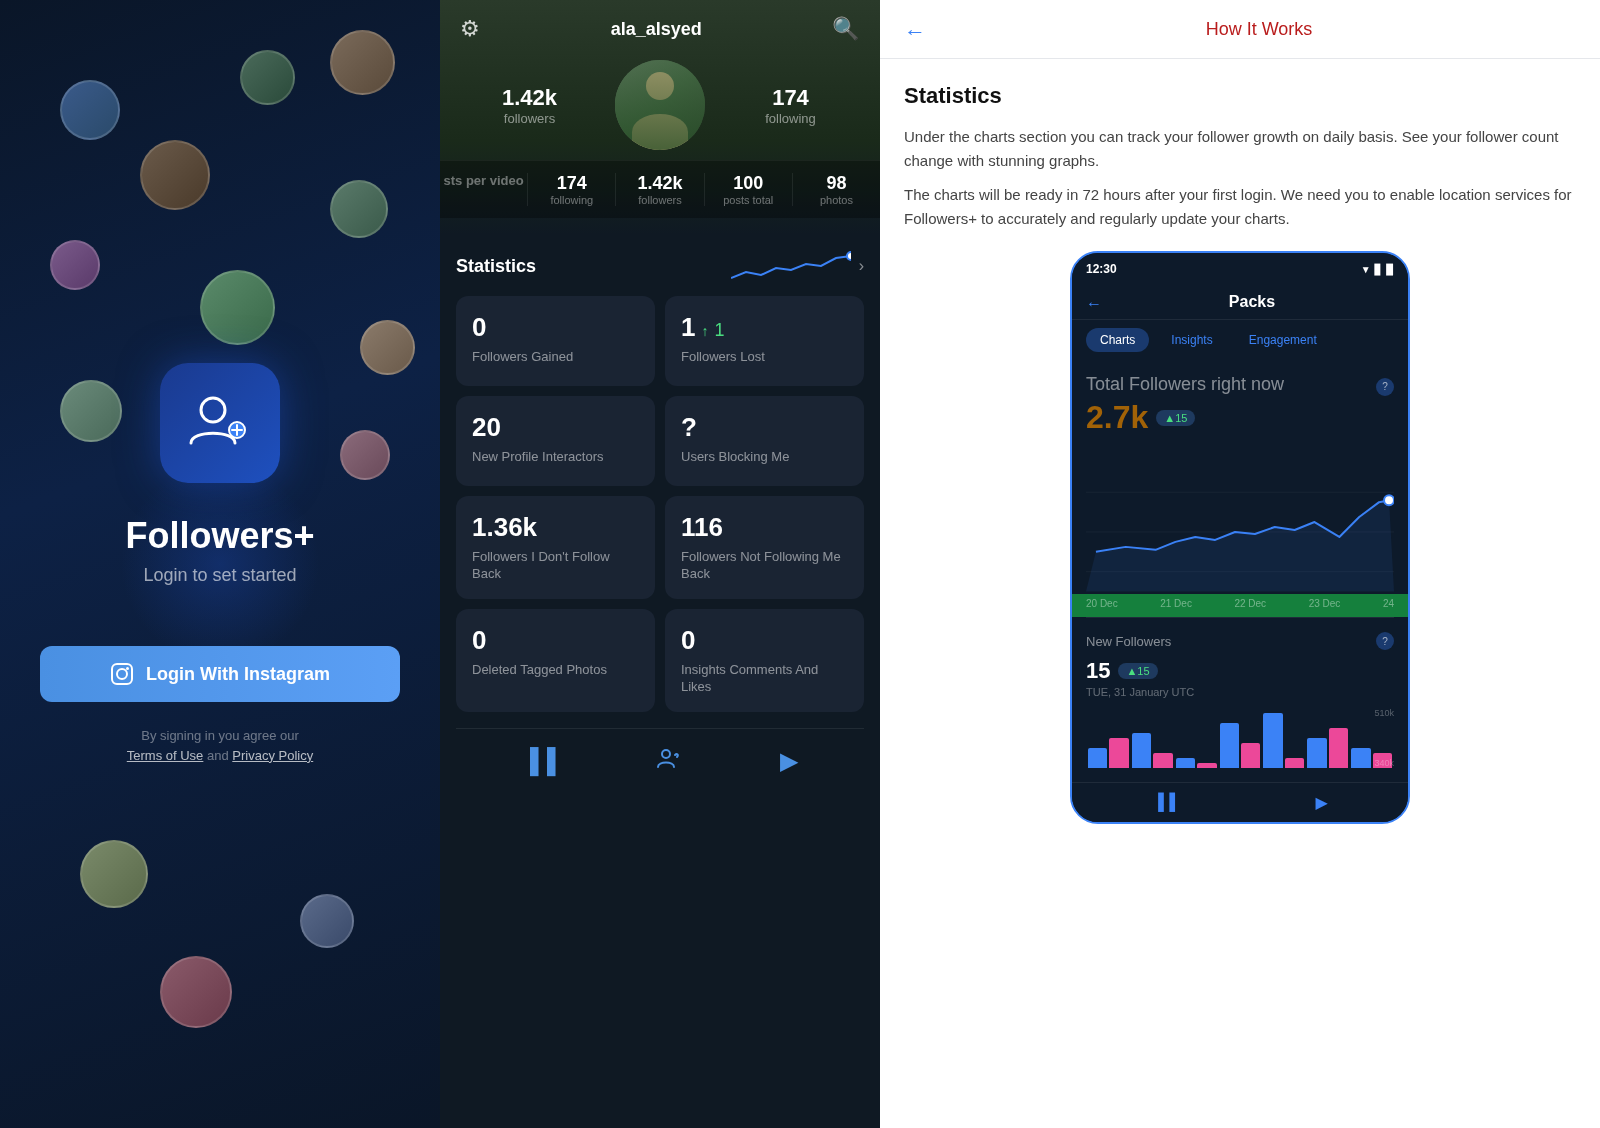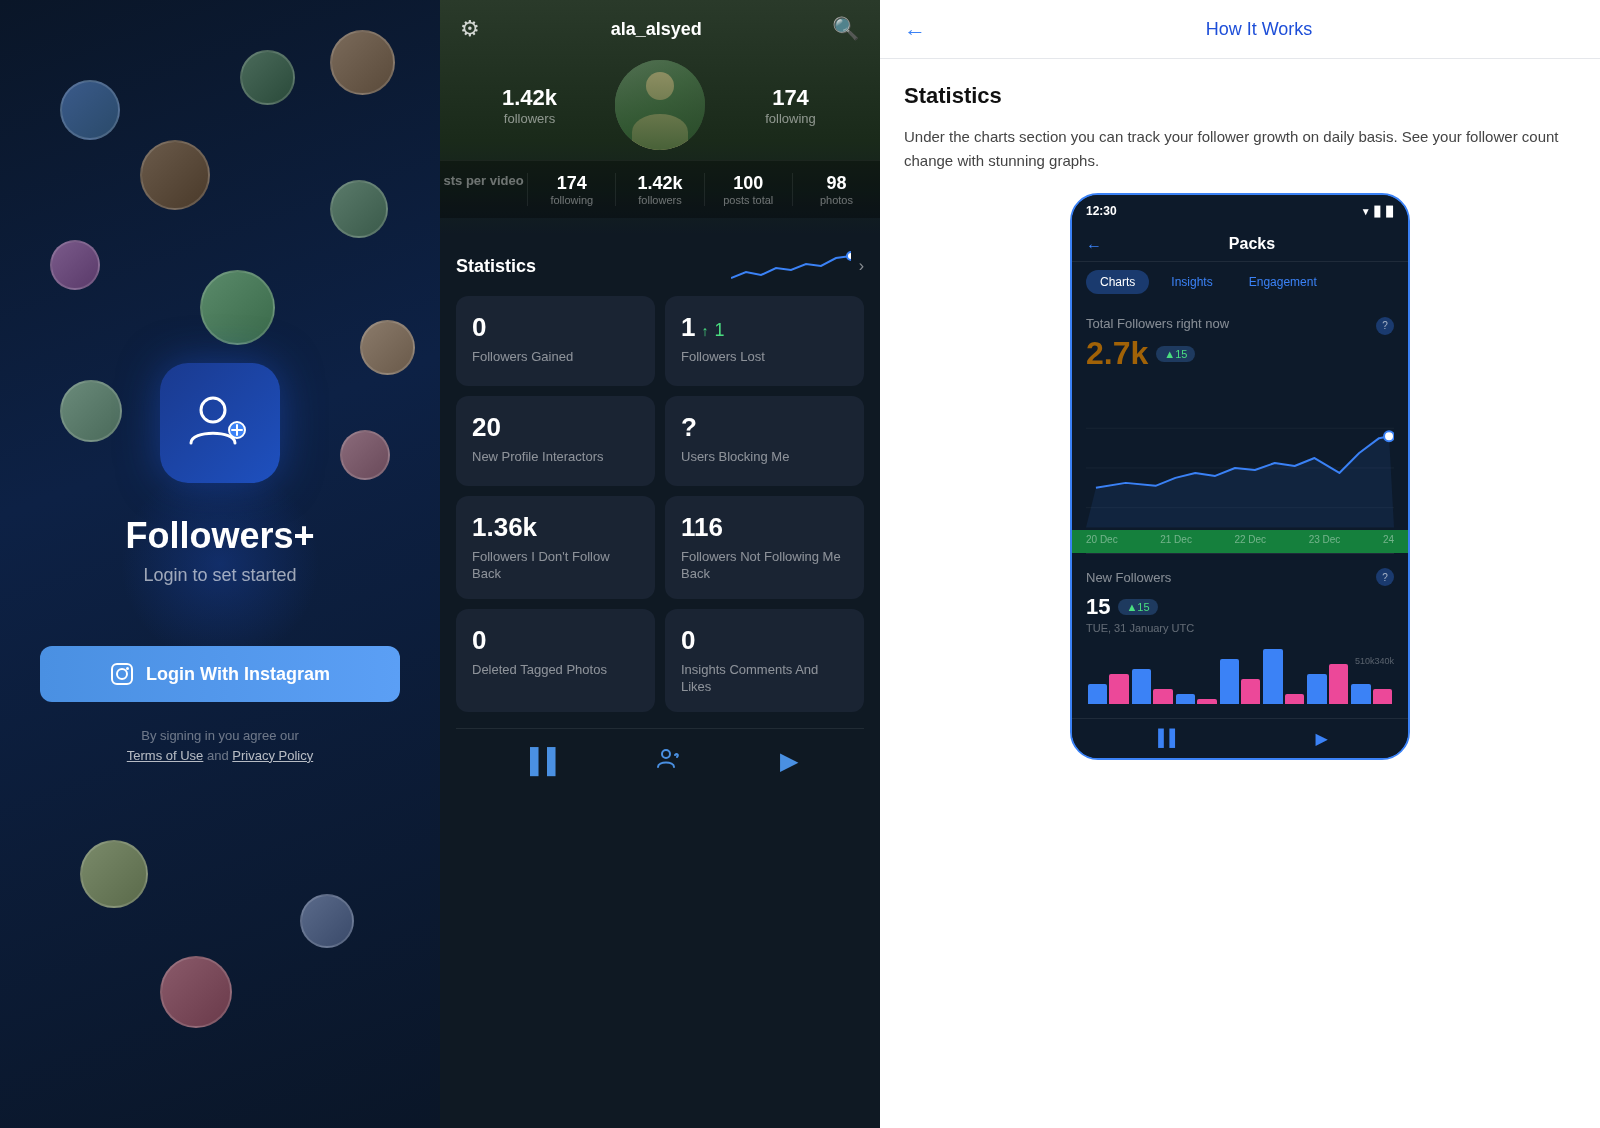--- a/index.html
+++ b/index.html
@@ -328,21 +328,21 @@
 
     .back-btn {
       color: #3b82f6;
       font-size: 22px;
       cursor: pointer;
     }
 
     .right-title {
       font-size: 18px;
       font-weight: 500;
-      color: #1d4ed8;
+      color: #b91c1c;
       flex: 1;
       text-align: center;
     }
 
     .right-content {
       padding: 24px;
       flex: 1;
       overflow-y: auto;
     }
 
@@ -438,21 +438,21 @@
       color: #3b82f6;
       background: transparent;
     }
 
     .phone-followers-section {
       padding: 14px;
       background: #0d1a2a;
     }
 
     .phone-followers-label {
-      font-size: 13px;
+      font-size: 18px;
       color: rgba(255,255,255,0.5);
       margin-bottom: 4px;
     }
 
     .phone-followers-value-row {
       display: flex;
       align-items: center;
       gap: 8px;
       margin-bottom: 4px;
     }
@@ -776,20 +776,21 @@
 
 <div class="right-panel">
   <div class="right-header">
     <span class="back-btn">←</span>
     <span class="right-title">How It Works</span>
   </div>
 
   <div class="right-content">
     <h2 class="how-it-title">Statistics</h2>
     <p class="how-it-text">Under the charts section you can track your follower growth on daily basis. See your follower count change with stunning graphs.</p>
+    <p class="how-it-text">The charts will be ready in 72 hours after your first login. We need you to enable location services for Followers+ to accurately and regularly update your charts.</p>
 
     <div class="phone-mockup">
 
       <div class="phone-status-bar">
         <span class="phone-time">12:30</span>
         <div class="phone-icons">
           <span>▼</span>
           <span>▊</span>
           <span>▉</span>
         </div>
@@ -847,21 +848,21 @@
           <span class="phone-nf-label">New Followers</span>
           <div class="phone-nf-question">?</div>
         </div>
         <div class="phone-nf-value-row">
           <span class="phone-nf-value">15</span>
           <span class="phone-nf-badge">▲15</span>
         </div>
         <div class="phone-nf-date">TUE, 31 January UTC</div>
 
         <div style="position:relative;">
-          <div style="position:absolute;right:0;top:12px;display:flex;flex-direction:row;justify-content:space-between;height:60px;">
+          <div style="position:absolute;right:0;top:0;display:flex;flex-direction:column;justify-content:space-between;height:60px;">
             <span class="scale-label">510k</span>
             <span class="scale-label">340k</span>
           </div>
 
           <div class="phone-bar-chart">
             <div class="bar-group">
               <div class="bar" style="height:20px;"></div>
               <div class="bar pink" style="height:30px;"></div>
             </div>
             <div class="bar-group">

